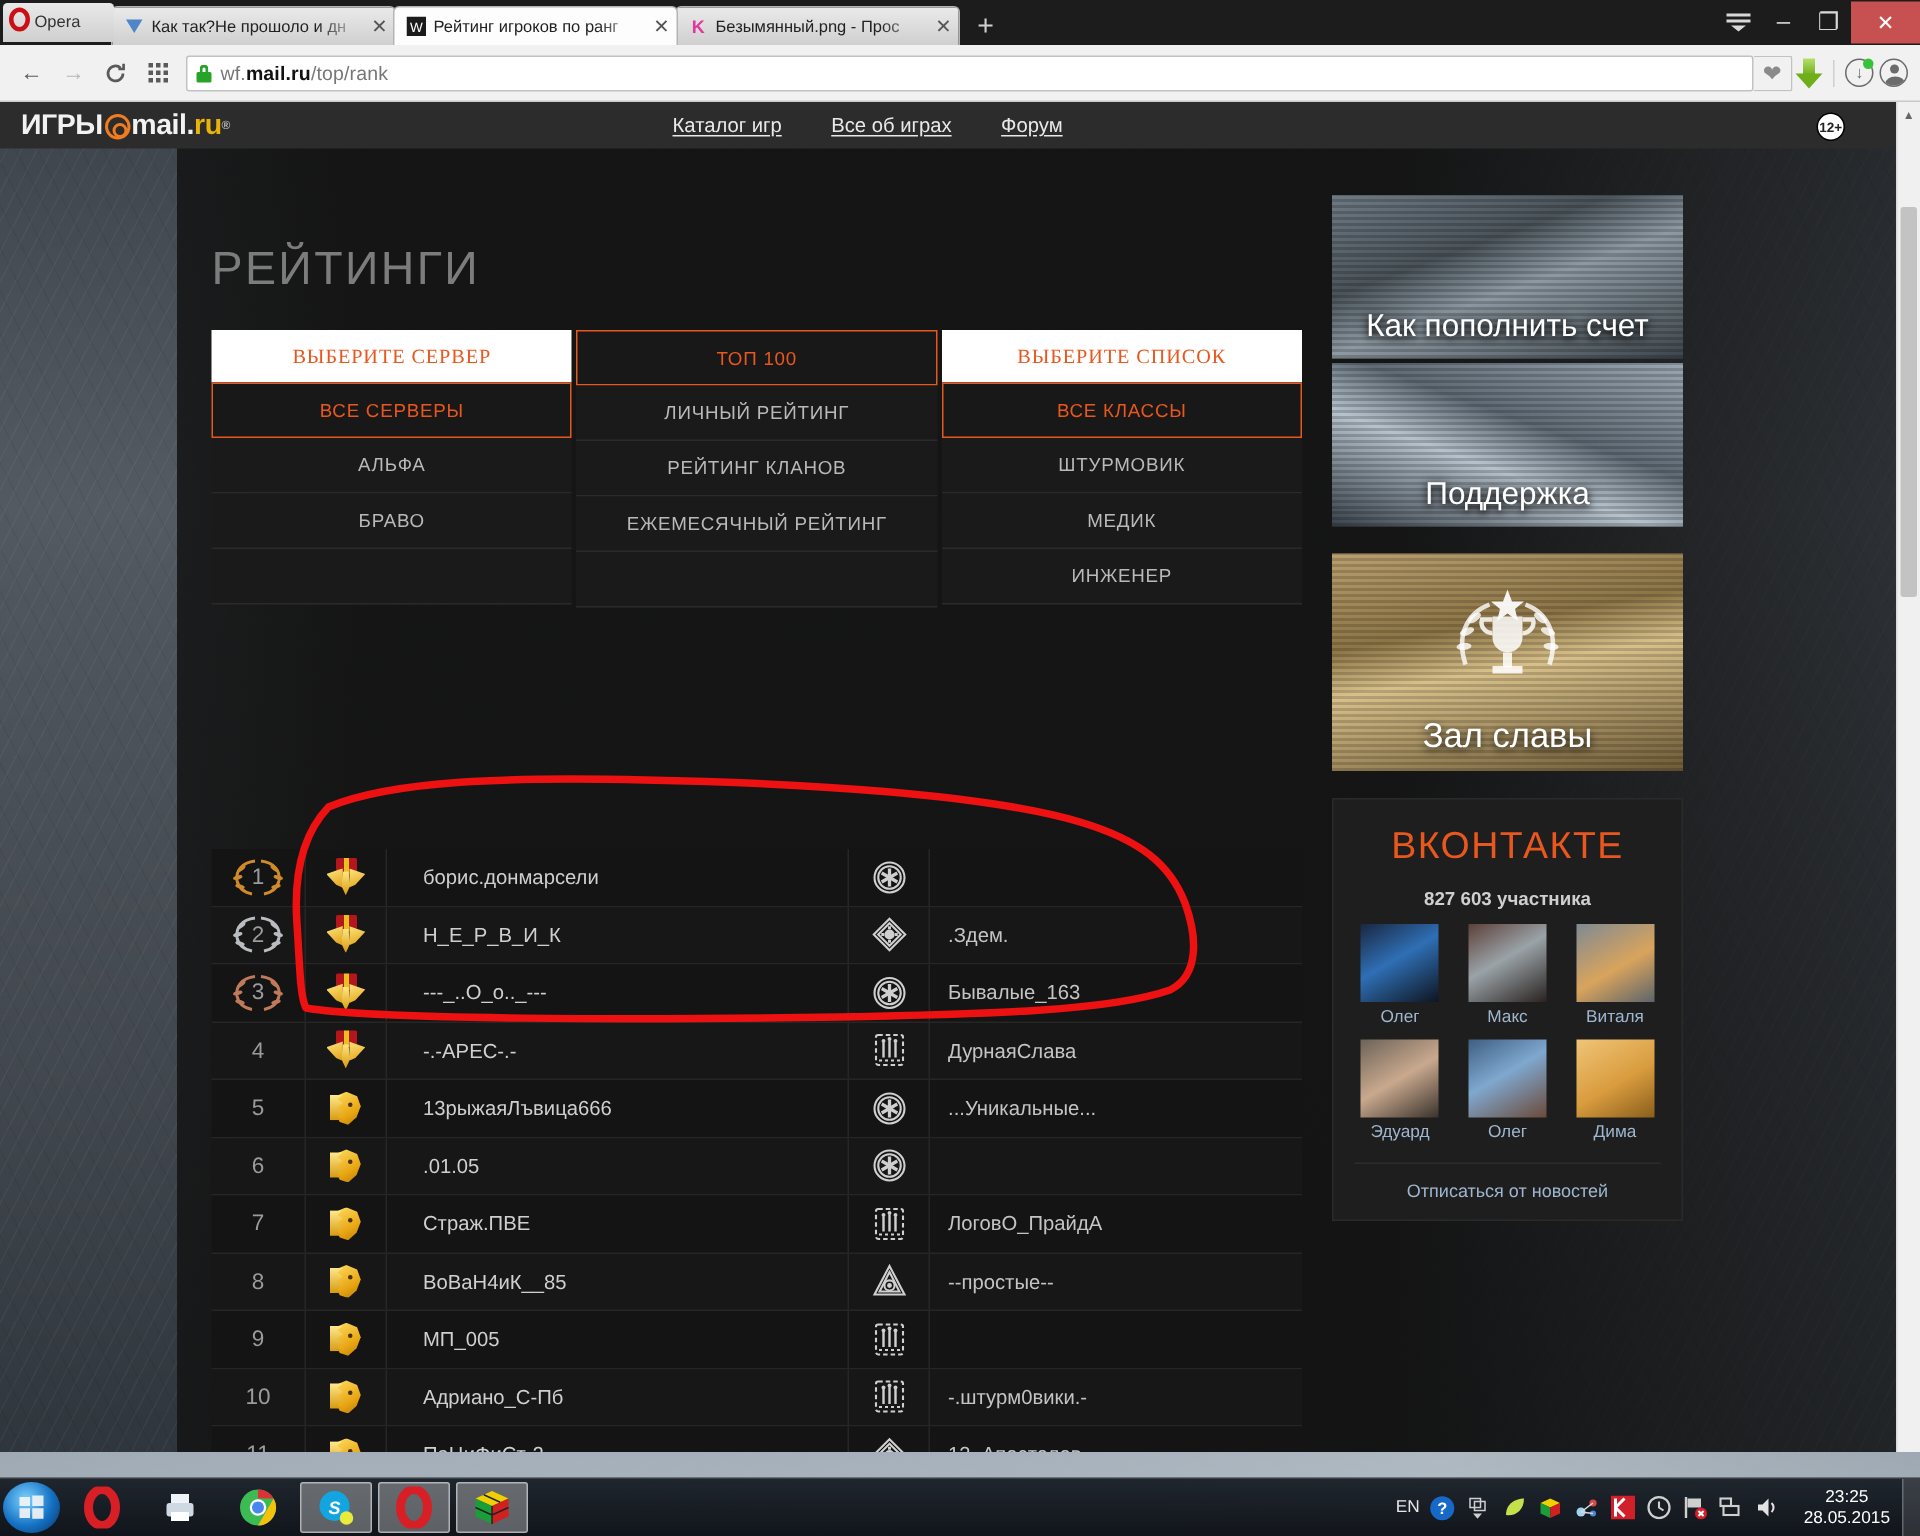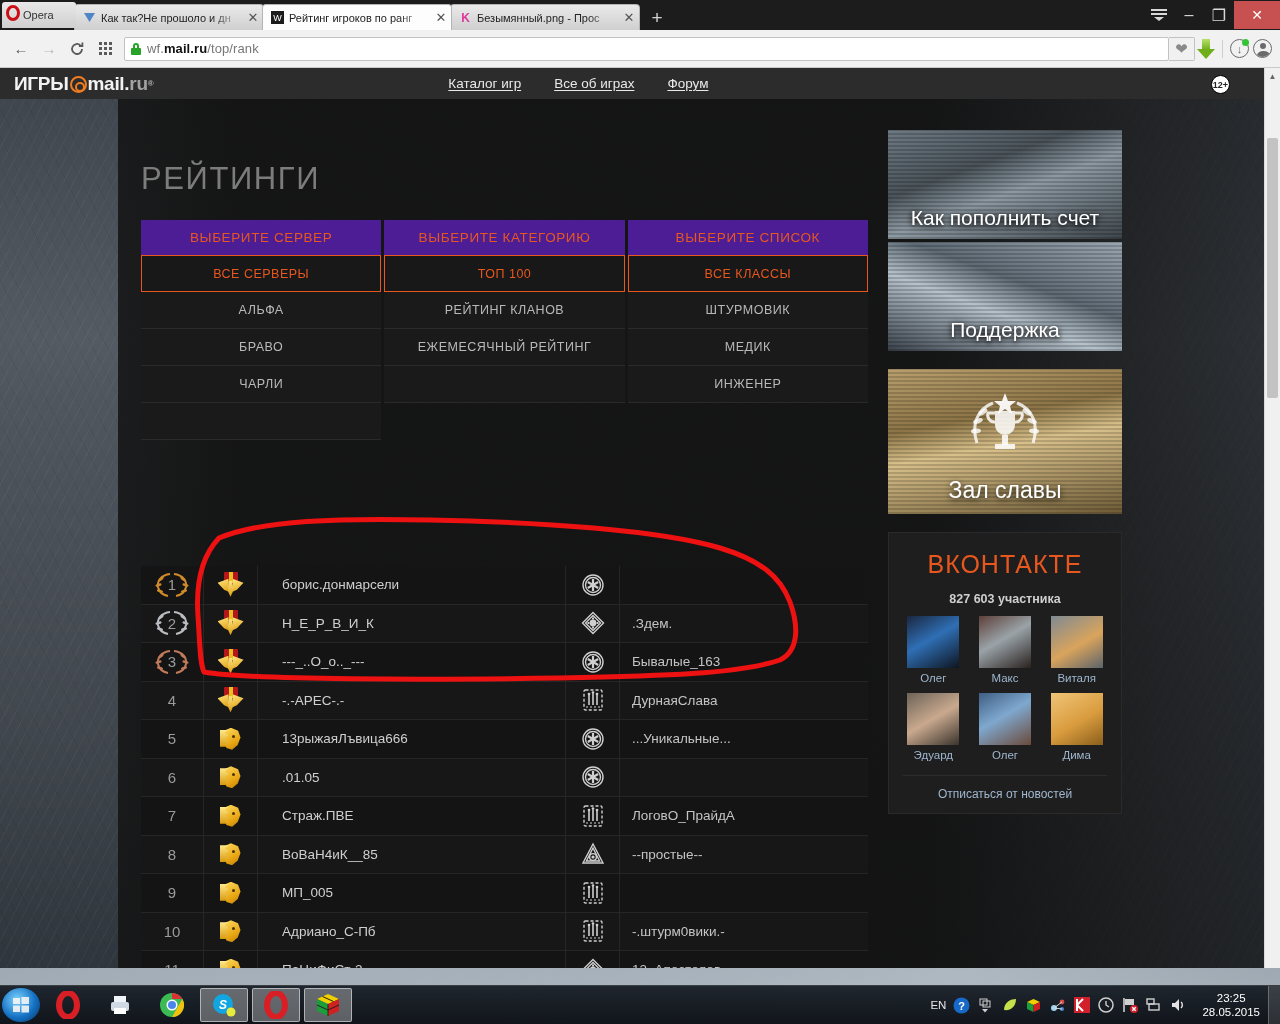--- a/index.html
+++ b/index.html
@@ -162,21 +162,21 @@
     display:flex; align-items:center;
   }
   .logo { margin-left: 14px; font-size: 19px; font-weight: 700; letter-spacing: -.3px; display:flex;align-items:center;}
   .logo .w { color:#f2f2f2; }
   .logo .at {
     display:inline-block; width:17px;height:17px;border:2.4px solid #f07c21;border-radius:50%;
     position:relative; margin:0 1px; top:1px;
   }
   .logo .at:after{content:"";position:absolute;left:3.5px;top:3.5px;width:6px;height:6px;border:2px solid #f07c21;border-radius:50%;}
   .logo .mail { color:#f2f2f2; }
-  .logo .ru { color:#a3a3a3; }
+  .logo .ru { color:#eab308; }
   .logo sup { font-size:8px; color:#bbb; }
   .sitenav { margin-left: 295px; display:flex; gap:33px; }
   .sitenav a { color:#e9e9e9; font-size:13.5px; text-decoration:underline; text-underline-offset:2px;}
   .age-badge {
     position:absolute; right:34px; top:7px;
     width:19px;height:19px;border-radius:50%;background:#fff;color:#222;
     font-size:9px;font-weight:700;display:flex;align-items:center;justify-content:center;
     border:1.5px solid #000;
   }
 
@@ -188,24 +188,24 @@
     font-family:"Liberation Sans Narrow","Liberation Sans",sans-serif;
   }
 
   
   .filters {
     position:absolute; left:141px; top:121px; width:727px;
     display:flex; gap:3px;
   }
   .fcol { flex:1 1 0; }
   .fhead {
-    height:35px; background:#4c1d95; color:#e8571e;
+    height:35px; background:#ffffff; color:#e8571e;
     display:flex;align-items:center;justify-content:center;
     font-size:13.5px; letter-spacing:.6px;
-    font-family:Liberation Sans, sans-serif;
+    font-family:Liberation Serif, serif;
   }
   .fitem {
     height:37px; background:#1a1a1a; color:#b9b9b9;
     display:flex;align-items:center;justify-content:center;
     font-size:12.5px; letter-spacing:.5px;
     border-bottom:1px solid #2a2a2a;
     font-family:"Liberation Sans Narrow","Liberation Sans",sans-serif;
   }
   .fitem.sel { color:#e8571e; border:1px solid #e8571e; background:#181818; }
   .fitem.empty { color:transparent; }
@@ -437,27 +437,26 @@
 
       <div class="page-title">РЕЙТИНГИ</div>
 
       <div class="filters">
 
         <div class="fcol">
           <div class="fhead">ВЫБЕРИТЕ СЕРВЕР</div>
           <div class="fitem sel">ВСЕ СЕРВЕРЫ</div>
           <div class="fitem">АЛЬФА</div>
           <div class="fitem">БРАВО</div>
-          <div class="fitem">ЧАРЛИ</div>
           <div class="fitem empty"></div>
         </div>
 
         <div class="fcol">
-          <div class="fhead">ВЫБЕРИТЕ КАТЕГОРИЮ</div>
           <div class="fitem sel">ТОП 100</div>
+          <div class="fitem">ЛИЧНЫЙ РЕЙТИНГ</div>
           <div class="fitem">РЕЙТИНГ КЛАНОВ</div>
           <div class="fitem">ЕЖЕМЕСЯЧНЫЙ РЕЙТИНГ</div>
           <div class="fitem empty"></div>
         </div>
 
         <div class="fcol">
           <div class="fhead">ВЫБЕРИТЕ СПИСОК</div>
           <div class="fitem sel">ВСЕ КЛАССЫ</div>
           <div class="fitem">ШТУРМОВИК</div>
           <div class="fitem">МЕДИК</div>

